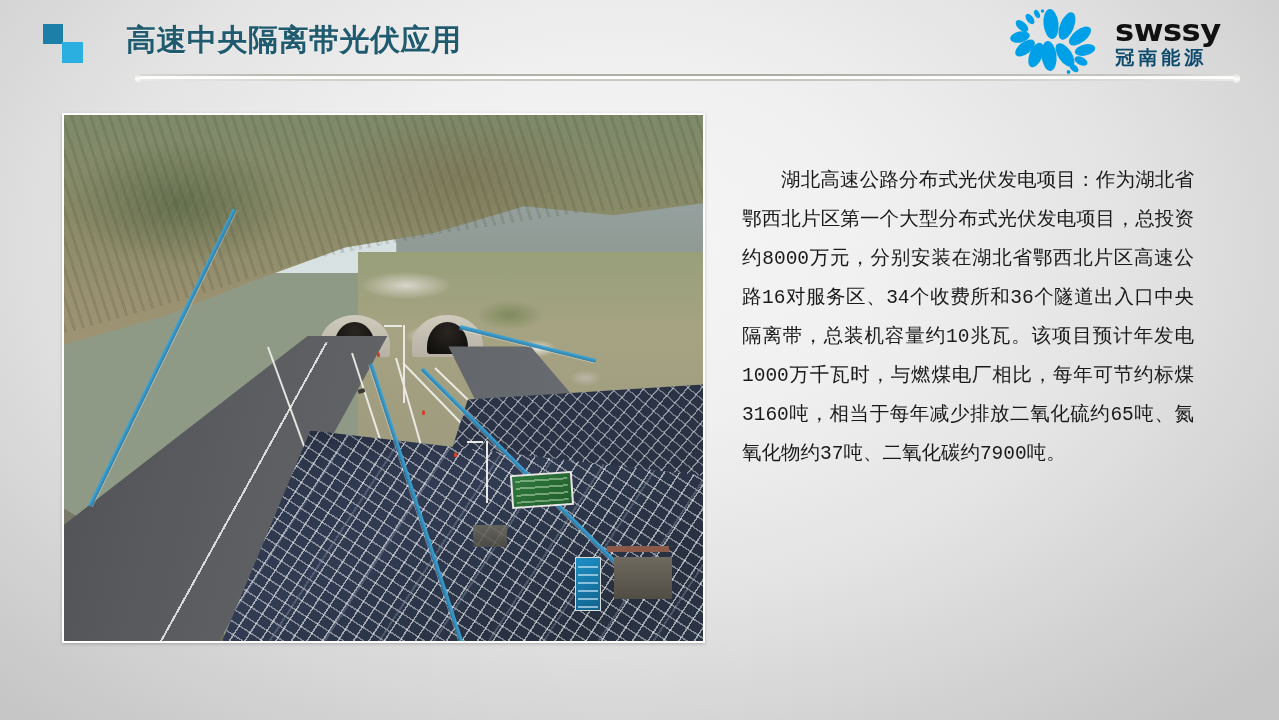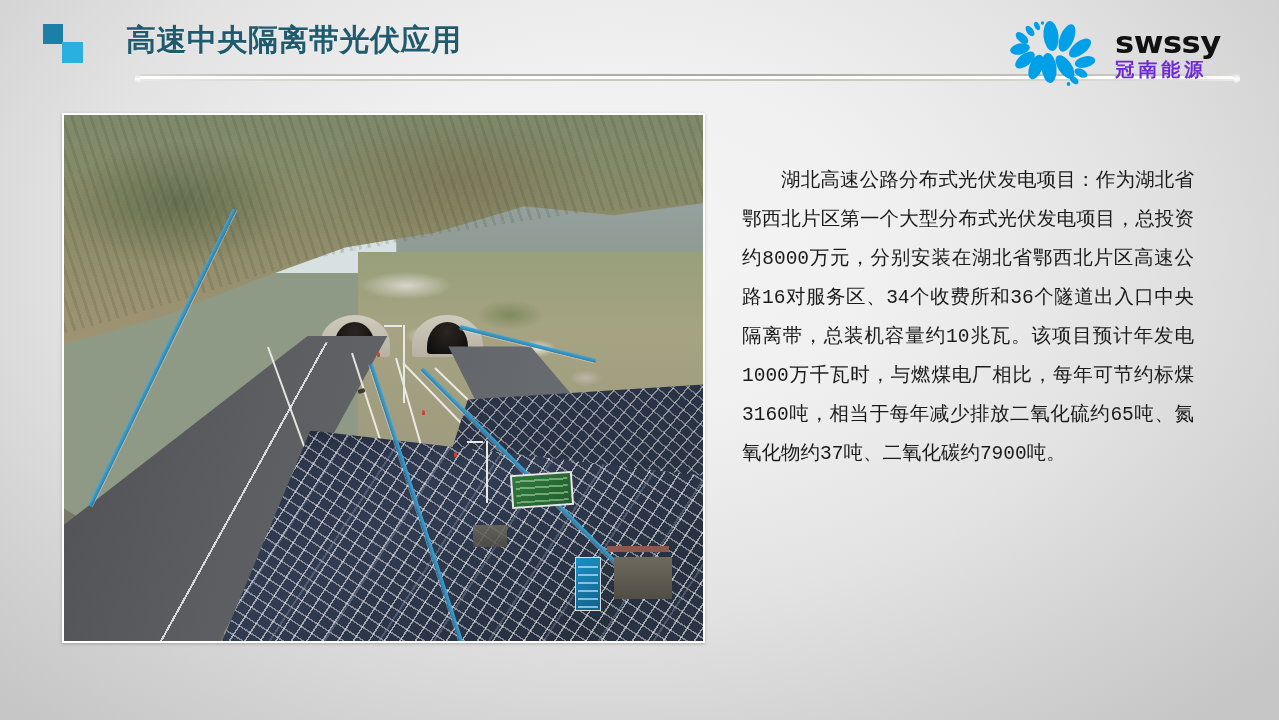--- a/index.html
+++ b/index.html
@@ -35,31 +35,31 @@
   .divider .d-mid   { position:absolute; left:0; top:2px; width:100%; height:3px;
                       background:linear-gradient(to bottom,#fbfbfa,#ffffff); }
   .divider .d-bot   { position:absolute; left:0; top:5px; width:100%; height:2px;
                       background:linear-gradient(to right,#e8e8e5,#cfcfc9 20%,#c5c5bf 60%,#dedeDA 95%,#eaeae7); }
   .divider .d-cap-l { position:absolute; left:-5px; top:0; width:6px; height:9px;
                       border-radius:4px 0 0 4px; background:linear-gradient(to bottom,#dedeDA,#fdfdfc 55%,#e3e3df); }
   .divider .d-cap-r { position:absolute; right:-5px; top:0; width:6px; height:9px;
                       border-radius:0 4px 4px 0; background:linear-gradient(to bottom,#dedeDA,#fdfdfc 55%,#e3e3df); }
 
   
-  .brand { position:absolute; right:62px; top:18px; height:70px; display:flex; align-items:center; gap:8px; }
+  .brand { position:absolute; right:62px; top:6px; height:70px; display:flex; align-items:center; gap:8px; }
   .brand-mark { width:104px; height:70px; flex:0 0 auto; }
   .brand-words { display:flex; flex-direction:column; justify-content:center; gap:1px; }
   .brand-name {
     font-family:"DejaVu Sans", sans-serif;
     font-size:31px; font-weight:bold; color:#111; letter-spacing:-0.5px;
     line-height:1; transform:scaleX(1.04); transform-origin:left center;
   }
   .brand-sub {
     font-family:"DejaVu Sans", sans-serif;
-    font-size:19px; font-weight:bold; color:#6d28d9; letter-spacing:4px; line-height:1.1;
+    font-size:19px; font-weight:bold; color:#0c4a6e; letter-spacing:4px; line-height:1.1;
   }
 
   
   .photo-frame {
     position:absolute; left:62px; top:113px; width:643px; height:530px;
     background:#fff; padding:2px;
     box-shadow:0 1px 3px rgba(0,0,0,0.22);
   }
   .photo { position:relative; width:100%; height:100%; overflow:hidden; background:#8e9a86; }
 

